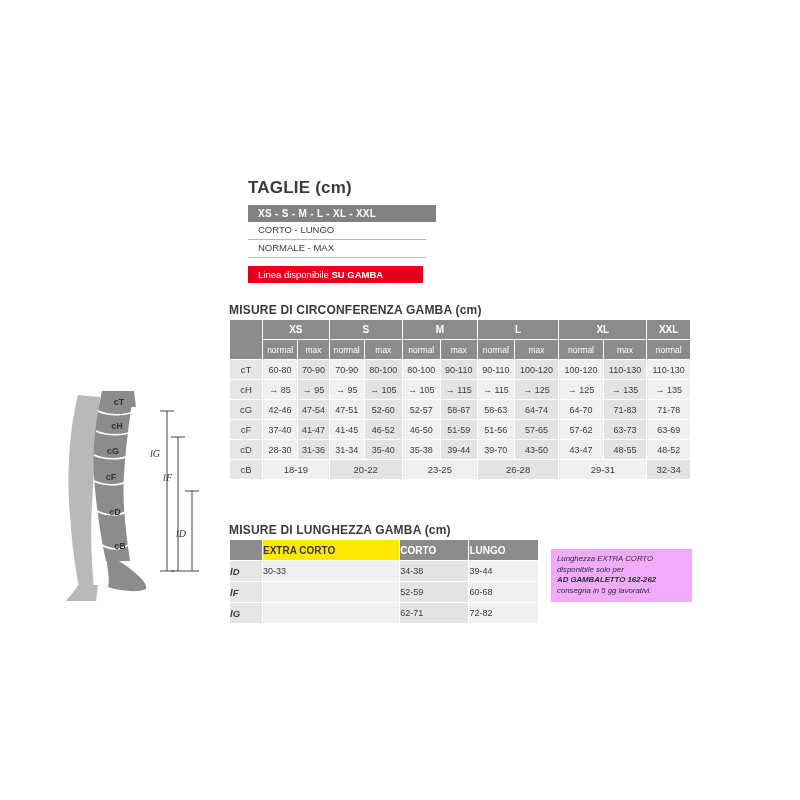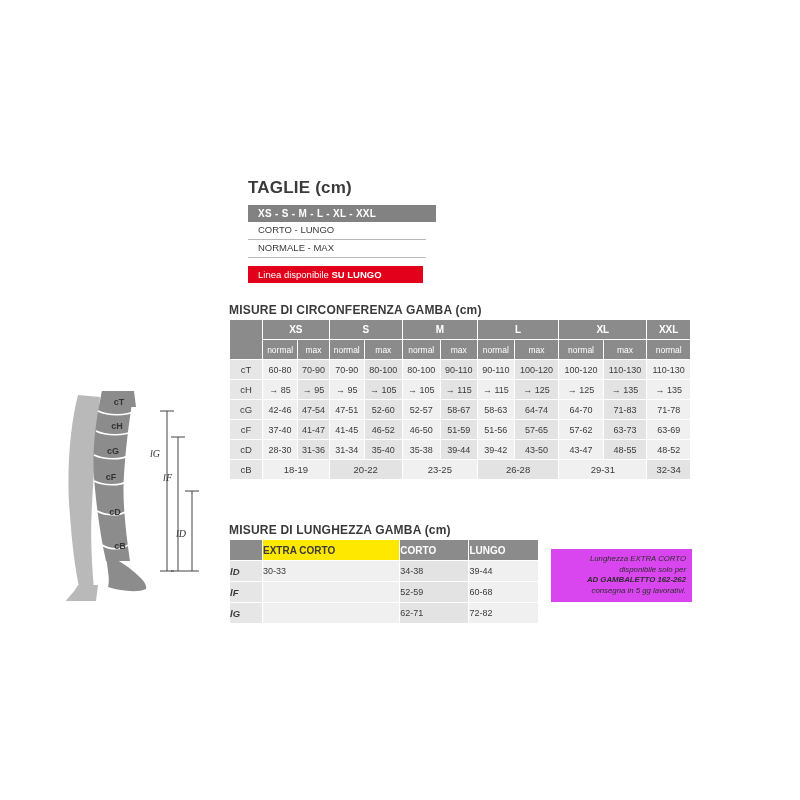--- a/index.html
+++ b/index.html
@@ -155,28 +155,27 @@
     margin-top: 14px;
   }
 
   
   .note {
     position: absolute;
     left: 551px;
     top: 549px;
     width: 141px;
     height: 53px;
-    background: #d946ef;
+    background: #f0abfc;
     font-size: 7.8px;
     line-height: 10.5px;
     color: #2e2e2e;
     font-style: italic;
     padding: 5px 6px 0 6px;
     box-sizing: border-box;
-    text-align: right;
   }
 
   .lbl-italic { font-style: italic; font-weight: bold; }
 </style>
 </head>
 <body>
 
 <div class="page">
 
   <div class="illus">
@@ -221,21 +220,21 @@
       <text x="126" y="152" font-family="Liberation Serif, serif" font-size="10" font-style="italic" fill="#333" text-anchor="end">lD</text>
     </svg>
   </div>
 
   <div class="taglie">
     <div class="taglie-title">TAGLIE (cm)</div>
     <div class="taglie-row grey">XS - S - M - L - XL - XXL</div>
     <div class="taglie-row plain">CORTO - LUNGO</div>
     <div class="taglie-row plain">NORMALE - MAX</div>
     <div class="taglie-row red">
-      <span class="thin">Linea disponibile </span><span>SU LUNGO</span>
+      <span class="thin">Linea disponibile </span><span>SU GAMBA</span>
     </div>
   </div>
 
   <div class="sec-title" id="title-circ">MISURE DI CIRCONFERENZA GAMBA (cm)</div>
 
   <table id="tbl-circ">
     <tbody>
         <tr>
       <td class="hdr-grey" rowspan="2"></td>
       <td class="hdr-grey" colspan="2">XS</td>
@@ -316,21 +315,21 @@
       <td class="cell-a">63-69</td>
     </tr>
     <tr>
       <td class="rowlabel">cD</td>
       <td class="cell-a">28-30</td>
       <td class="cell-b">31-36</td>
       <td class="cell-a">31-34</td>
       <td class="cell-b">35-40</td>
       <td class="cell-a">35-38</td>
       <td class="cell-b">39-44</td>
-      <td class="cell-a">39-42</td>
+      <td class="cell-a">39-70</td>
       <td class="cell-b">43-50</td>
       <td class="cell-a">43-47</td>
       <td class="cell-b">48-55</td>
       <td class="cell-a">48-52</td>
     </tr>
     <tr class="row-bold">
       <td class="rowlabel">cB</td>
       <td class="cell-a" colspan="2">18-19</td>
       <td class="cell-b" colspan="2">20-22</td>
       <td class="cell-a" colspan="2">23-25</td>

